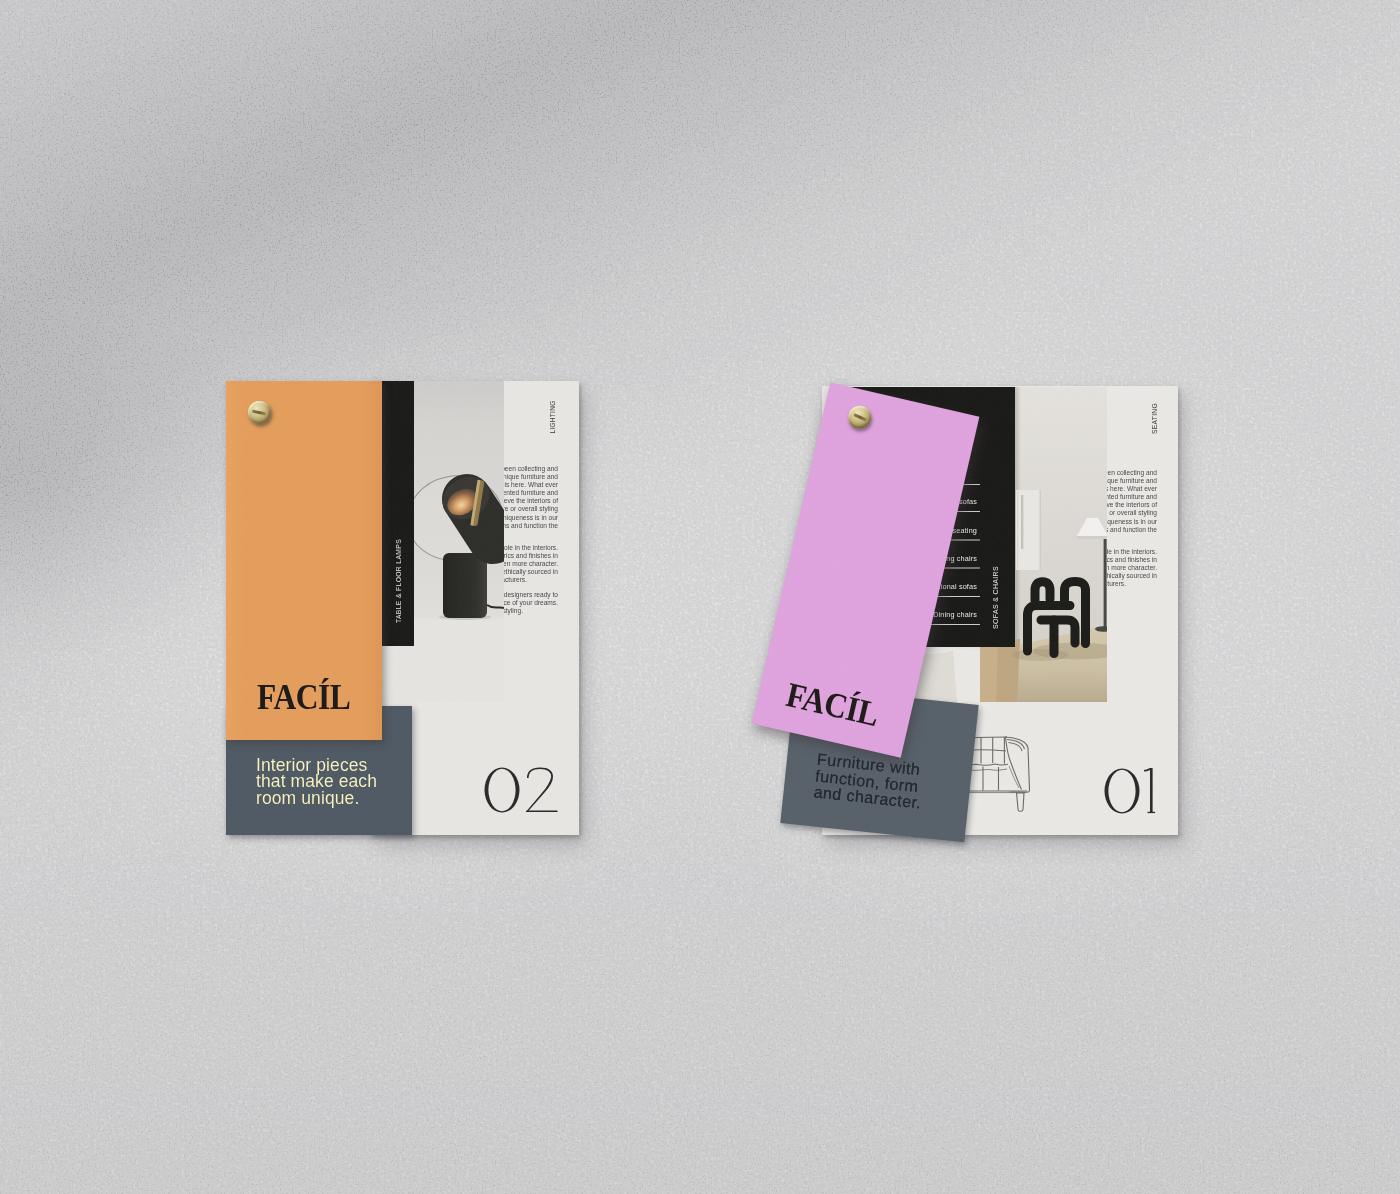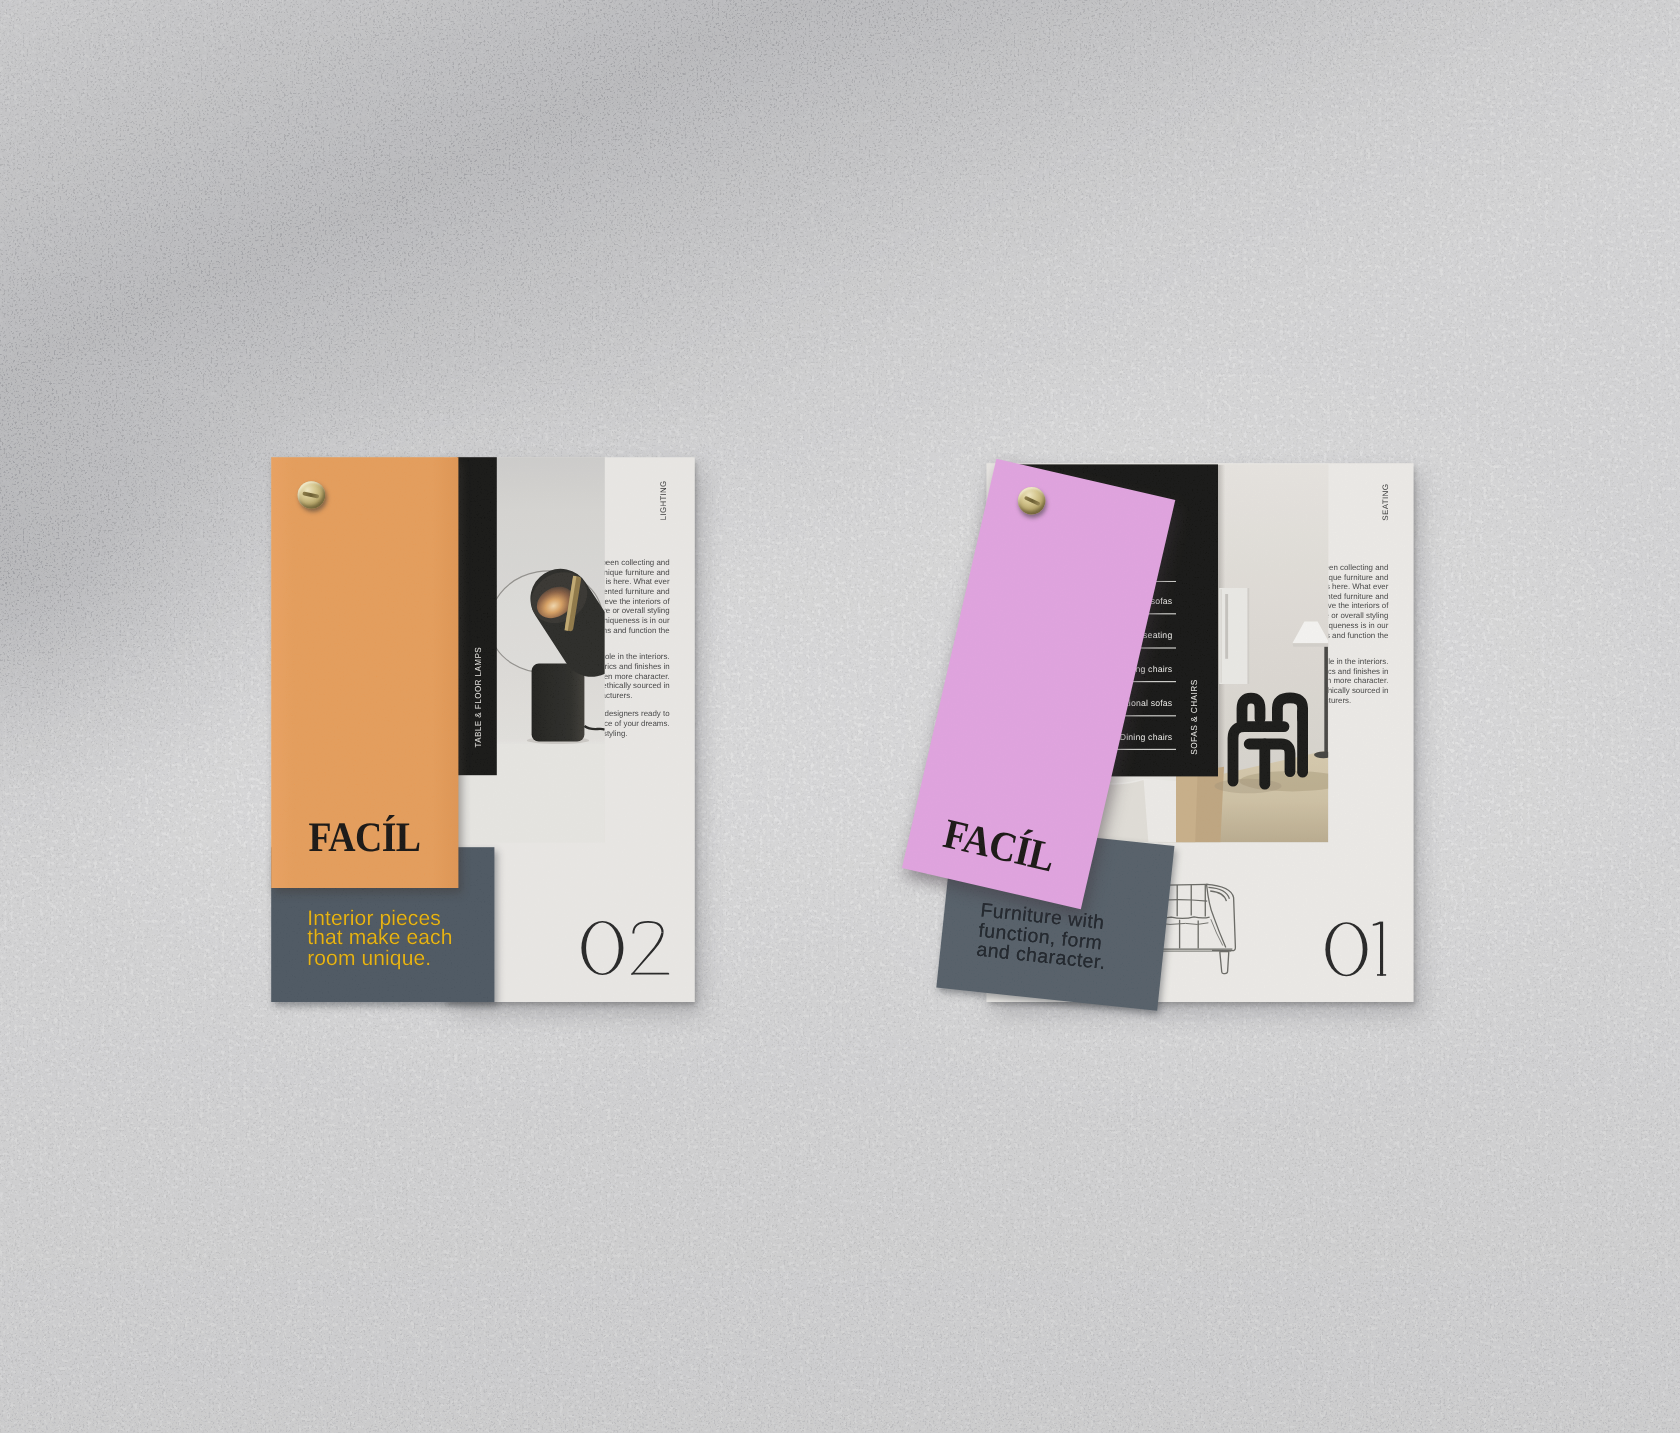--- a/index.html
+++ b/index.html
@@ -21,21 +21,21 @@
   #Lpage{left:370px;top:381px;width:209px;height:454px;background:#eceae7;
     box-shadow:2px 3px 4px rgba(60,60,60,0.35), 6px 10px 18px rgba(80,80,85,0.30);}
   #Lphoto{left:378px;top:381px;width:126px;height:321px;overflow:hidden;
     background:linear-gradient(180deg,#cfcecc 0%, #d7d6d3 14%, #dedcd9 52%, #e4e2de 73%, #e9e8e4 75%, #e7e6e2 100%);}
   #Lstrip{left:381px;top:381px;width:33px;height:265px;background:#0c0c0a;}
   .tinytext{color:#3c3c3c;font-size:13.2px;line-height:16.1px;text-align:right;white-space:nowrap;}
   .tinytext p{margin:0;}
   #Llight{left:546px;top:398px;}
   #Lslate{left:226px;top:706px;width:186px;height:129px;background:#46515c;
     box-shadow:2px 3px 6px rgba(40,44,50,0.45);}
-  #Lslate .t{position:absolute;left:30px;top:51px;color:#eab308;font-size:17.5px;line-height:16.3px;letter-spacing:0.1px;text-shadow:0 0 0.5px #161b22;}
+  #Lslate .t{position:absolute;left:30px;top:51px;color:#fef9c3;font-size:17.5px;line-height:16.3px;letter-spacing:0.1px;text-shadow:0 0 0.5px #161b22;}
   #Lorange{left:226px;top:381px;width:156px;height:359px;background:linear-gradient(90deg,#eda05a 0%,#e89b54 12%,#e89b54 86%,#e2934c 100%);
     box-shadow:3px 4px 7px rgba(50,45,40,0.45);}
   .facil{color:#0e0b08;font-family:"Liberation Serif",serif;font-weight:600;}
 
   
   #Rpage{left:822px;top:386px;width:356px;height:449px;background:#efede9;
     box-shadow:2px 3px 4px rgba(60,60,60,0.32), 6px 10px 18px rgba(80,80,85,0.28);}
   #Rseat{left:1148px;top:399px;}
   #Rphoto{left:835px;top:387px;width:272px;height:315px;overflow:hidden;background:#e7e4df;}
   #Rblack{left:835px;top:387px;width:180px;height:260px;background:#0b0b09;}

